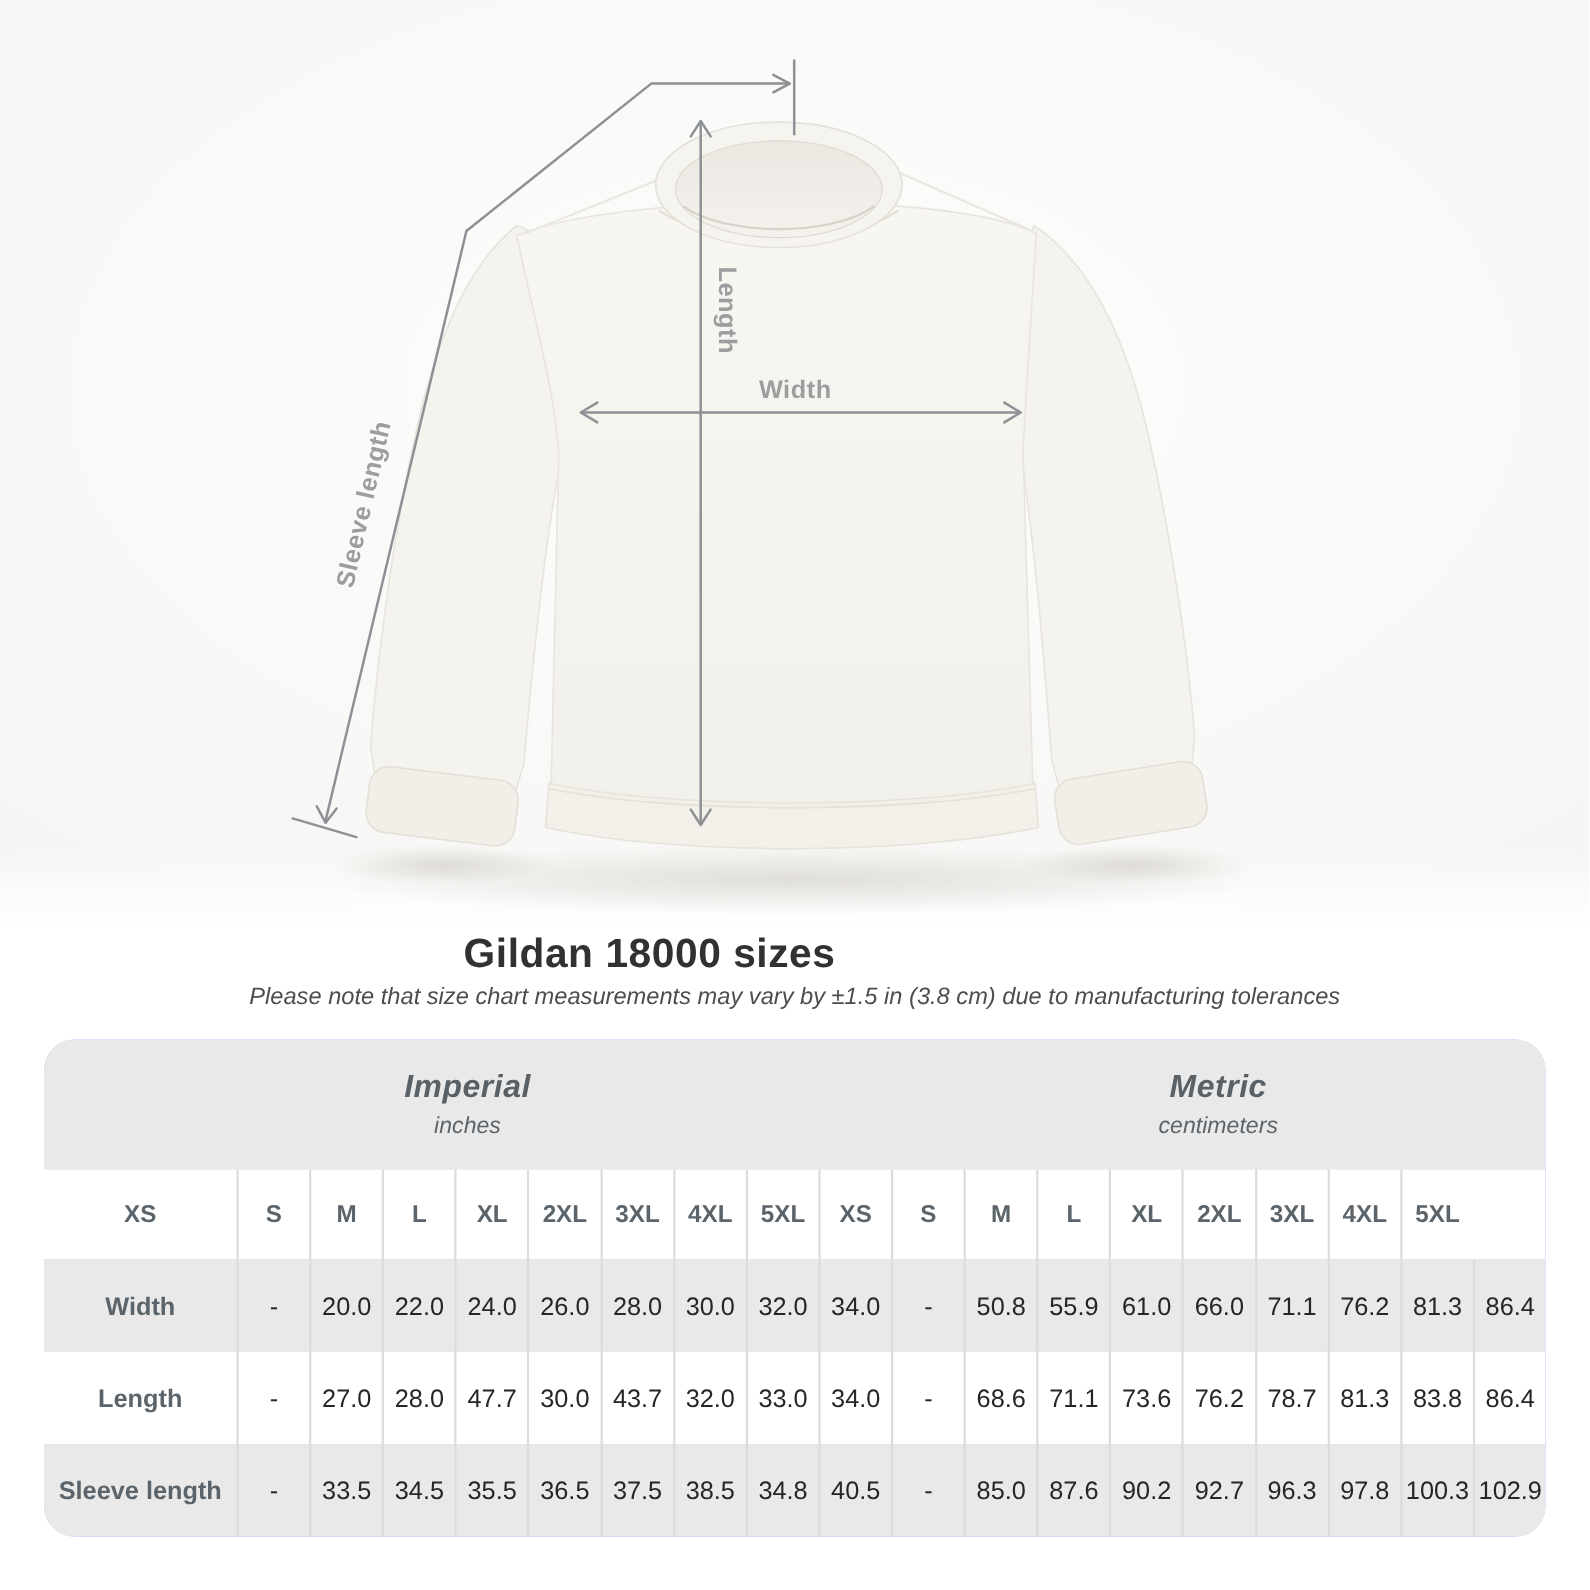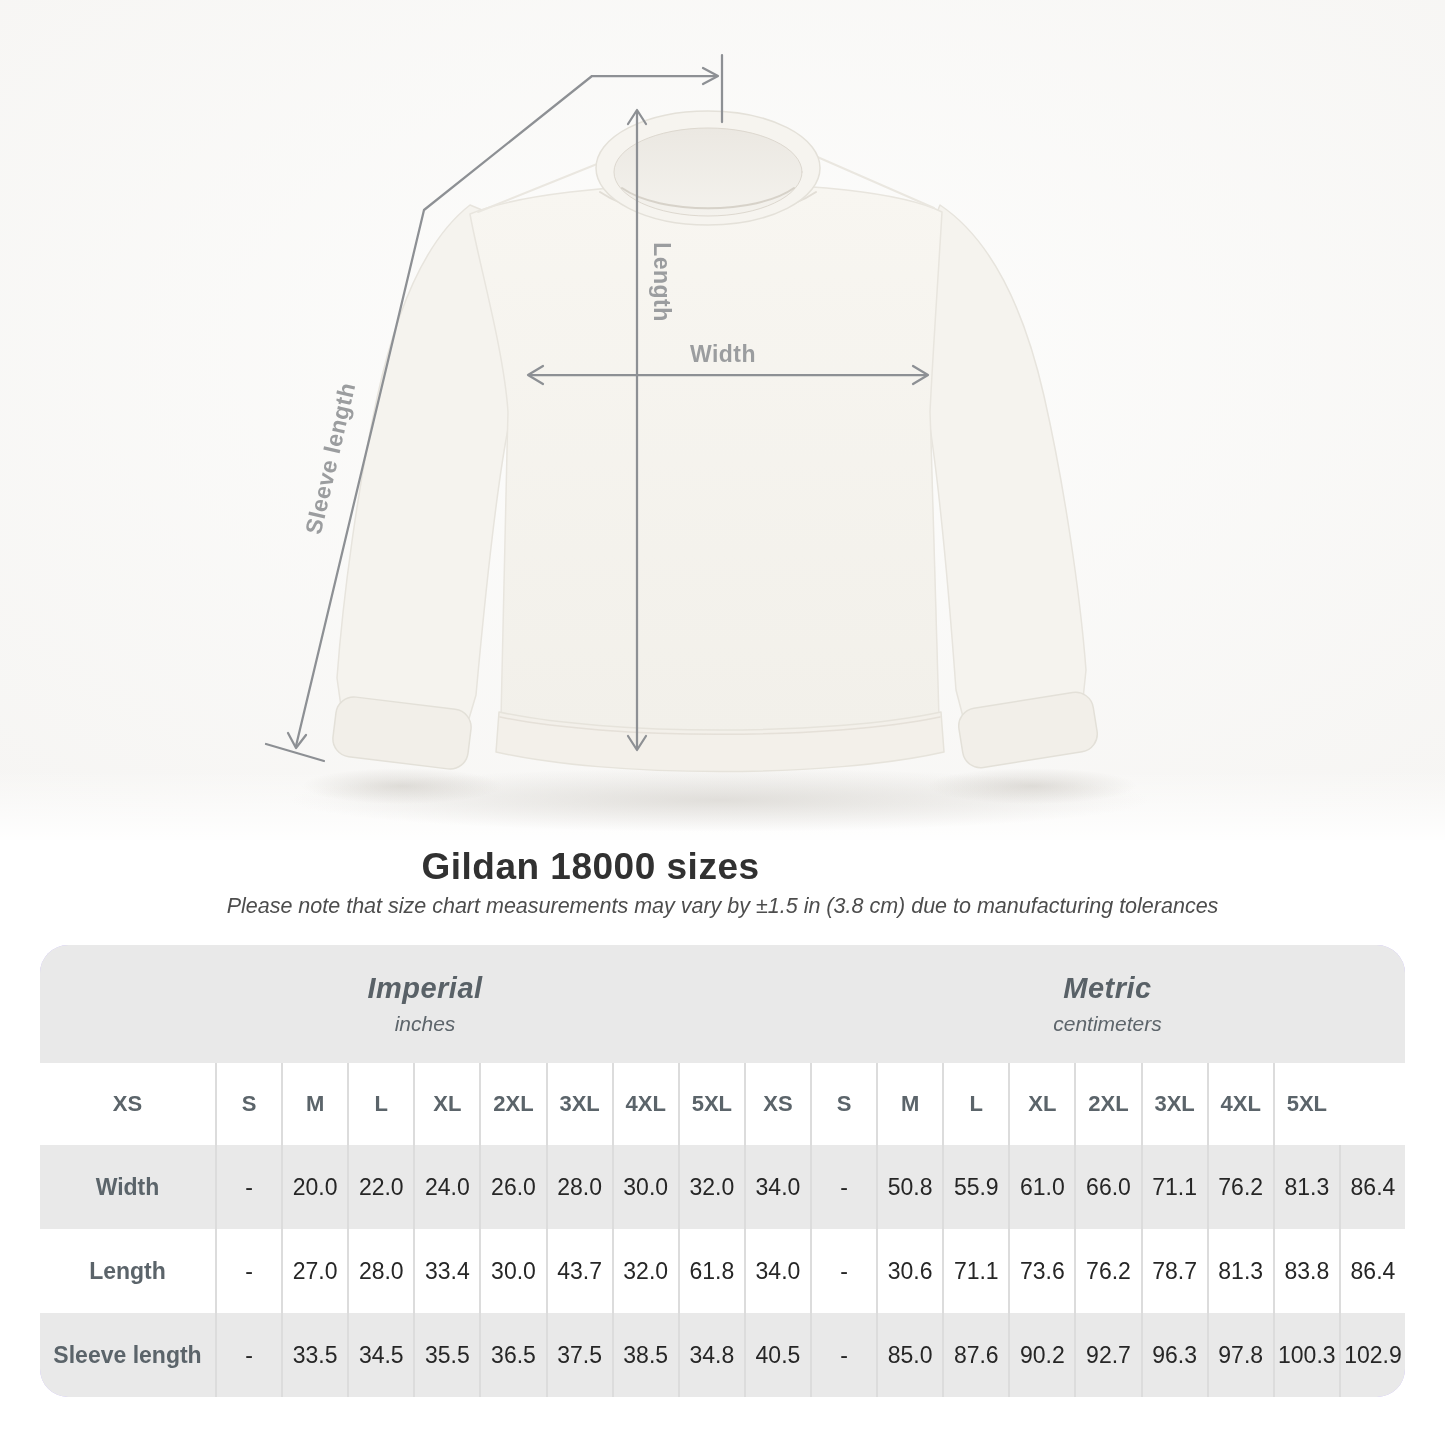--- a/index.html
+++ b/index.html
@@ -194,28 +194,28 @@
           <div class="cell val">71.1</div>
           <div class="cell val">76.2</div>
           <div class="cell val">81.3</div>
           <div class="cell val">86.4</div>
         </div>
         <div class="t-row data-row">
           <div class="cell rowlab">Length</div>
           <div class="cell val">-</div>
           <div class="cell val">27.0</div>
           <div class="cell val">28.0</div>
-          <div class="cell val">33.4</div>
+          <div class="cell val">47.7</div>
           <div class="cell val">30.0</div>
           <div class="cell val">43.7</div>
           <div class="cell val">32.0</div>
-          <div class="cell val">61.8</div>
+          <div class="cell val">33.0</div>
           <div class="cell val">34.0</div>
           <div class="cell val">-</div>
-          <div class="cell val">30.6</div>
+          <div class="cell val">68.6</div>
           <div class="cell val">71.1</div>
           <div class="cell val">73.6</div>
           <div class="cell val">76.2</div>
           <div class="cell val">78.7</div>
           <div class="cell val">81.3</div>
           <div class="cell val">83.8</div>
           <div class="cell val">86.4</div>
         </div>
         <div class="t-row data-row shaded">
           <div class="cell rowlab">Sleeve length</div>

